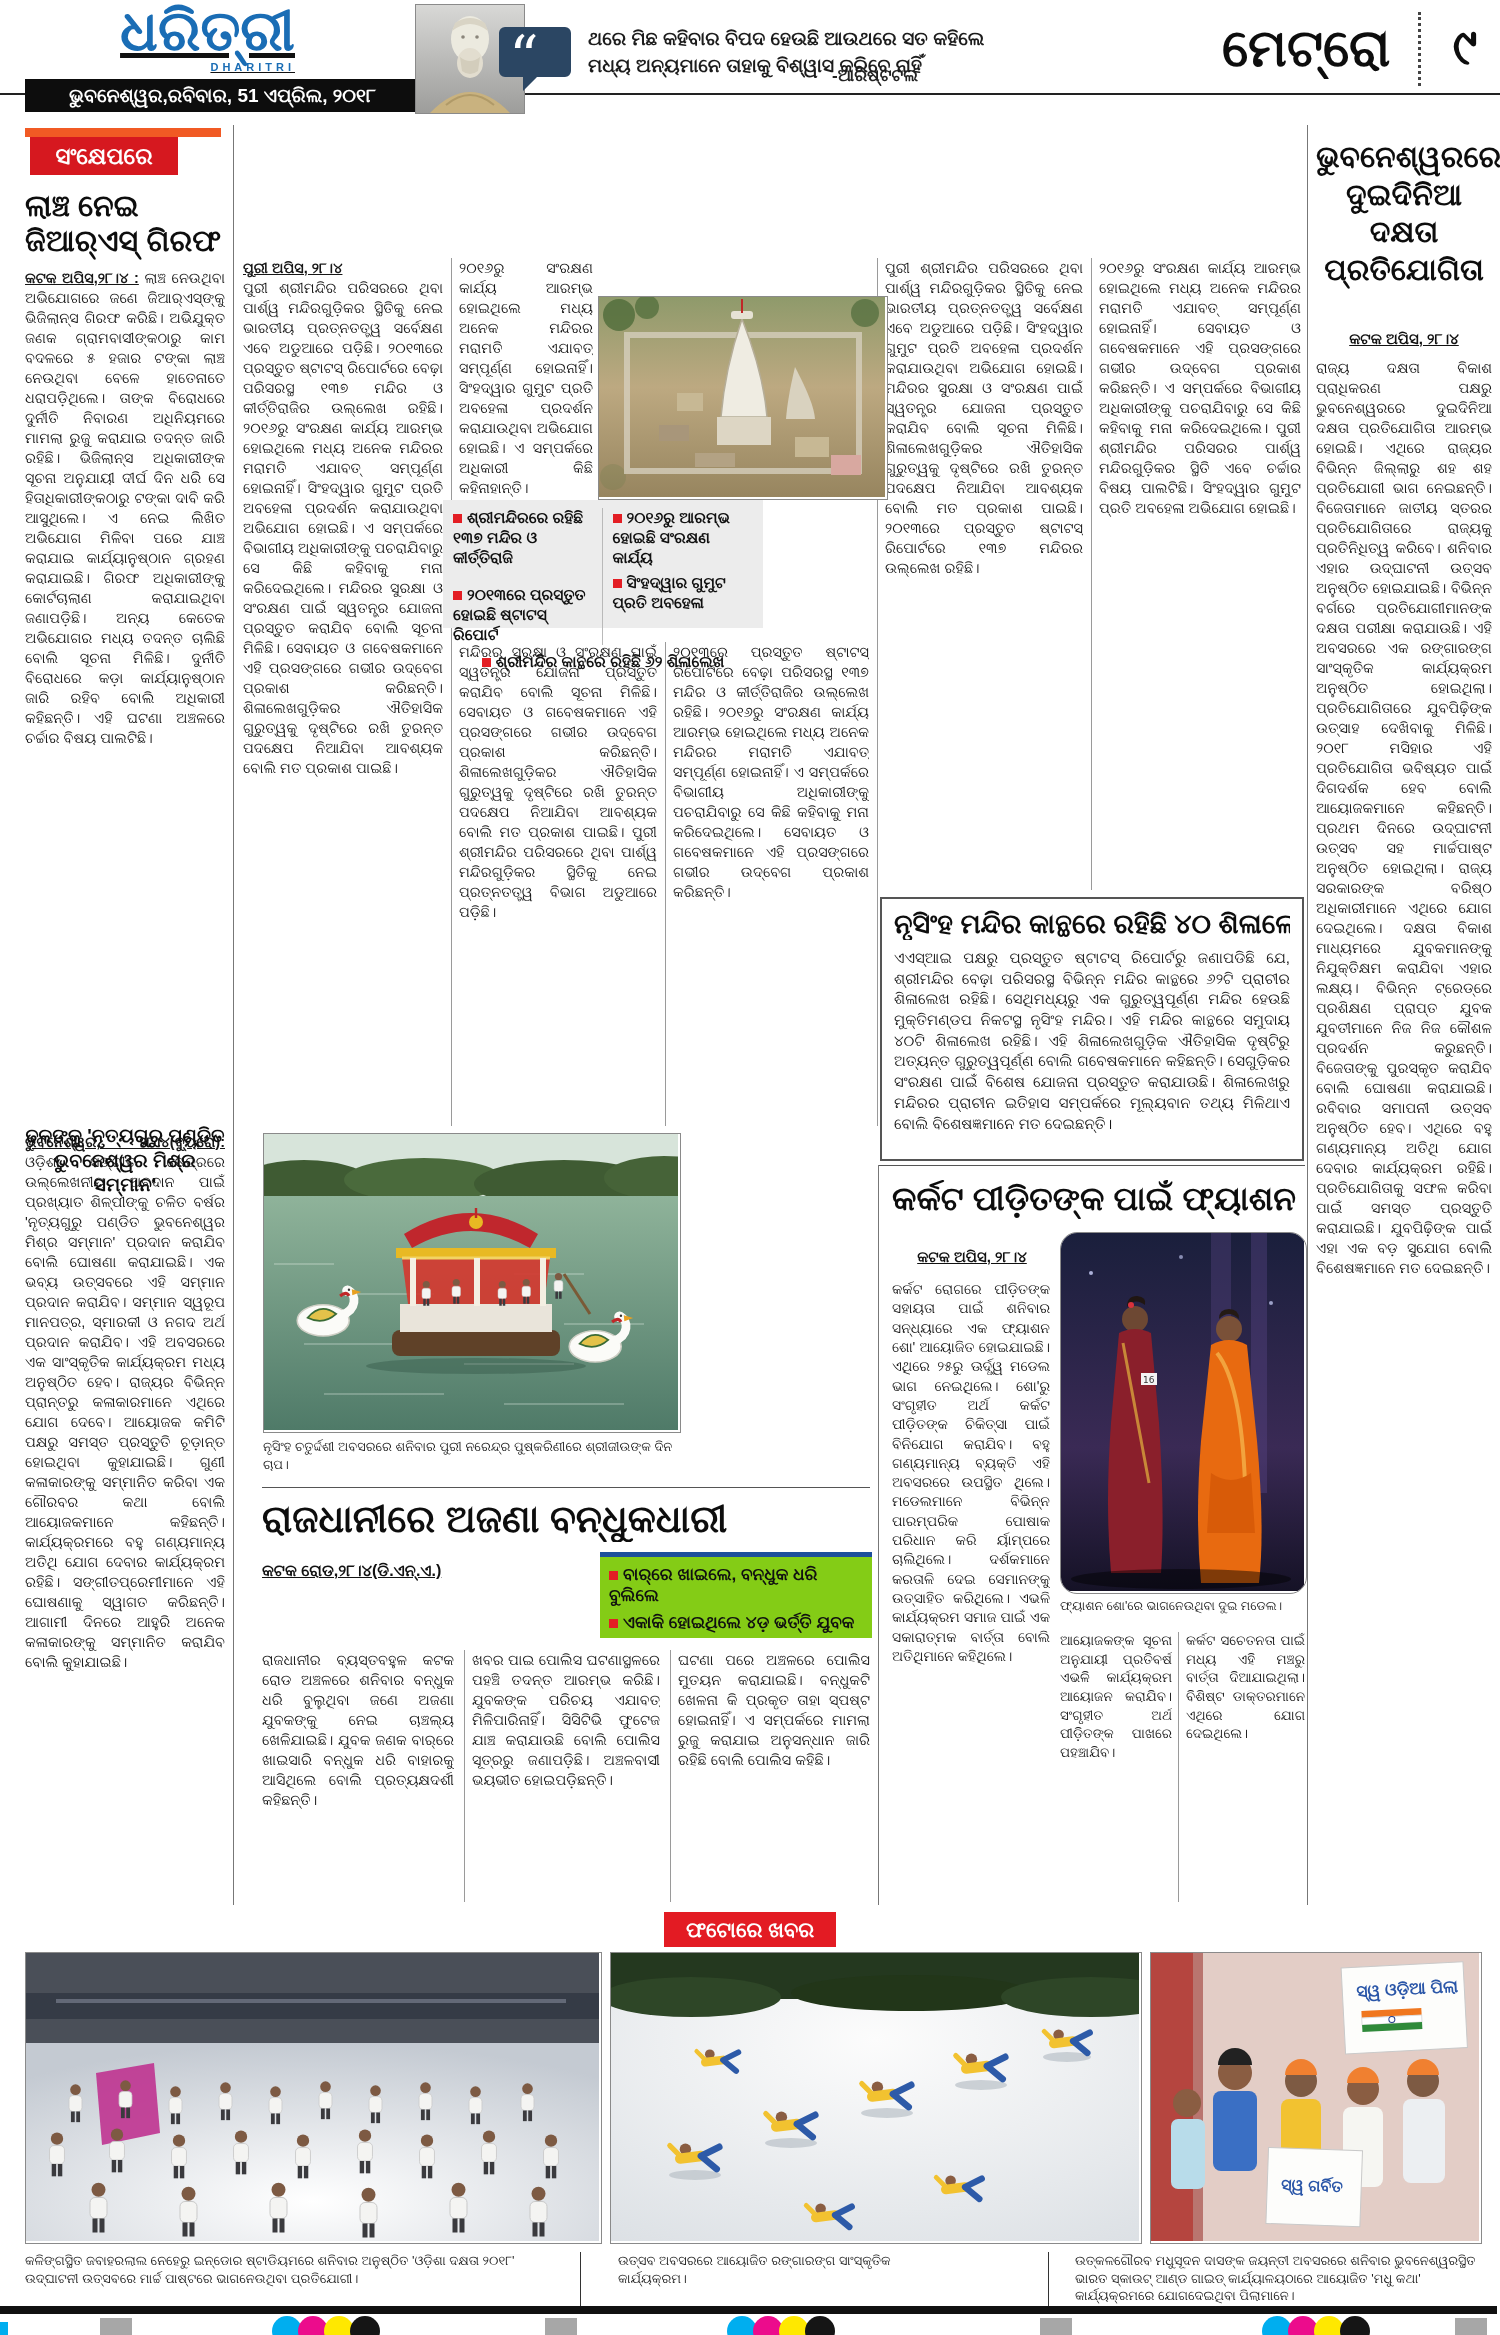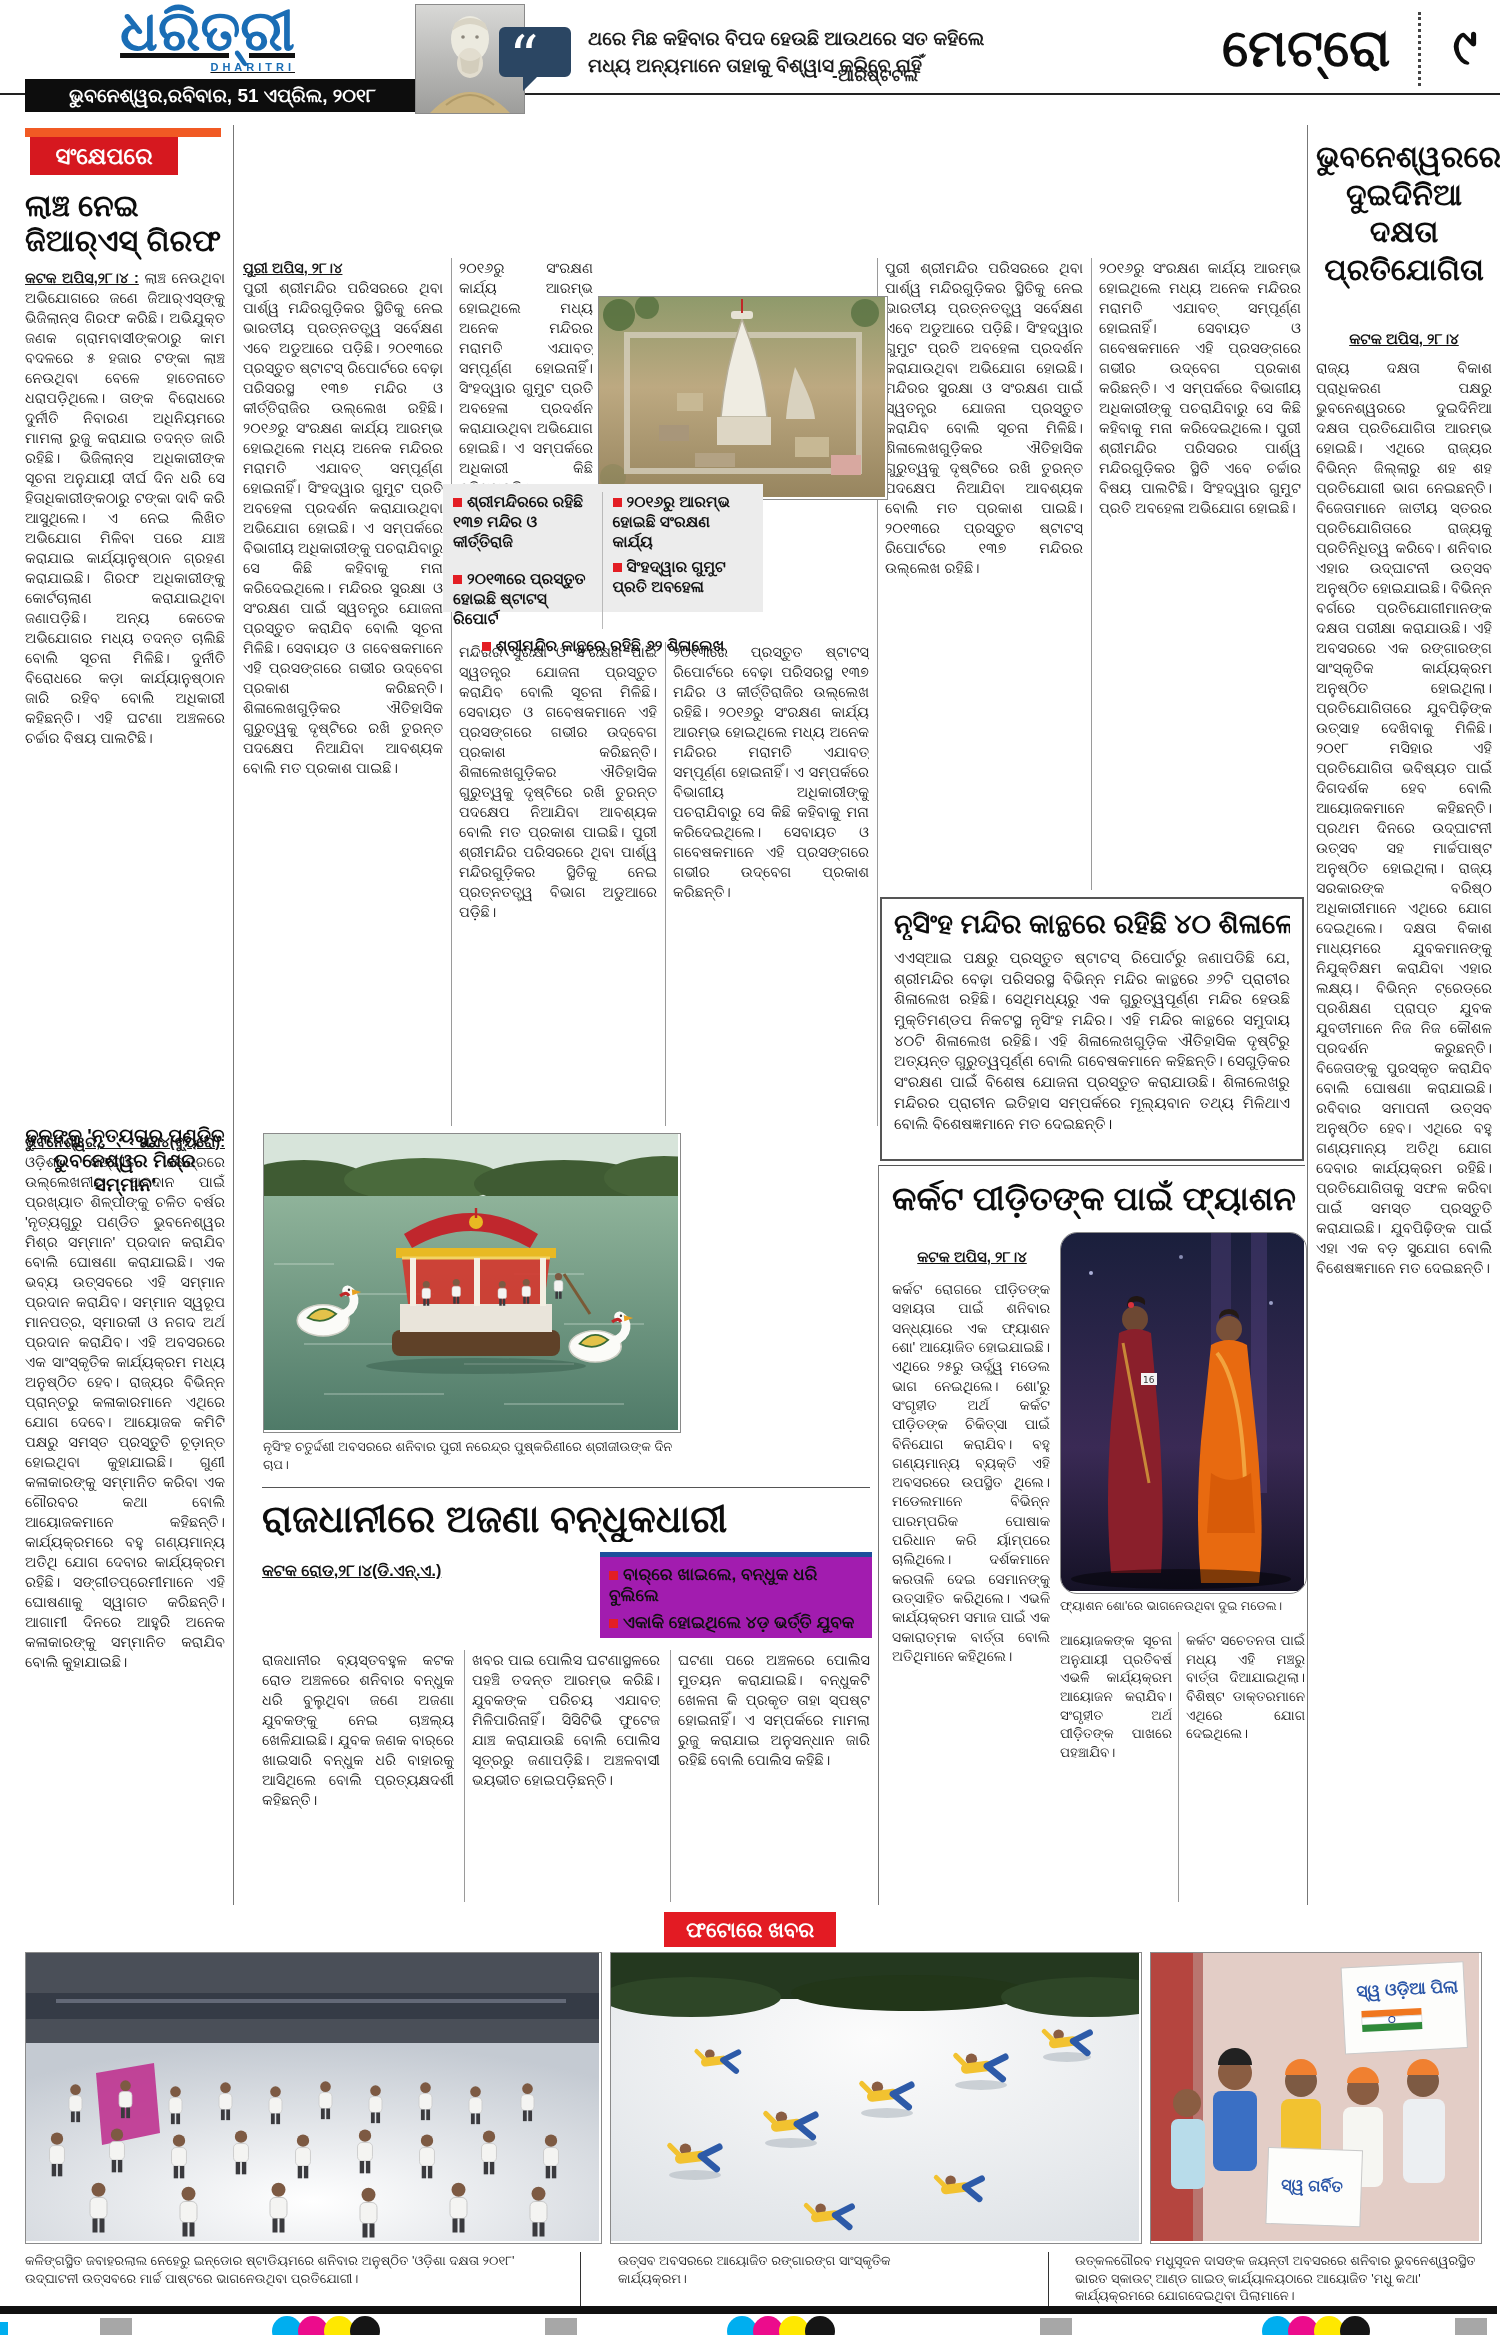--- a/index.html
+++ b/index.html
@@ -138,21 +138,21 @@
       <rect x="118" y="120" width="54" height="28" fill="#ddd6c4"></rect>
       <path d="M196,70 C190,95 188,110 187,122 L216,122 C215,110 209,95 196,70 Z" fill="#d9d2bf"></path>
       <rect x="78" y="96" width="26" height="18" fill="#c7b894"></rect>
       <rect x="60" y="128" width="30" height="16" fill="#a8967a"></rect>
       <rect x="196" y="140" width="34" height="20" fill="#c7b894"></rect>
       <rect x="232" y="158" width="30" height="20" fill="#d8a8a0"></rect>
       <rect x="96" y="156" width="40" height="14" fill="#b3a284"></rect>
     </svg>
   </div>
 
-  <div class="abs" style="left:443px;top:484px;width:320px;height:128px;background:#ececec;padding:8px 10px;box-sizing:border-box;">
+  <div class="abs" style="left:443px;top:500px;width:320px;height:128px;background:#ececec;padding:8px 10px;box-sizing:border-box;">
     <div style="display:flex;">
       <div style="width:50%;padding-right:8px;border-right:1px solid #b9b9b9;">
         <div class="fact-item"><span class="bullet-sq"></span><span>ଶ୍ରୀମନ୍ଦିରରେ ରହିଛି ୧୩୭ ମନ୍ଦିର ଓ କୀର୍ତ୍ତିରାଜି</span></div>
         <div class="fact-item" style="margin-top:18px;"><span class="bullet-sq"></span><span>୨୦୧୩ରେ ପ୍ରସ୍ତୁତ ହୋଇଛି ଷ୍ଟାଟସ୍ ରିପୋର୍ଟ</span></div>
       </div>
       <div style="width:50%;padding-left:10px;">
         <div class="fact-item"><span class="bullet-sq"></span><span>୨୦୧୬ରୁ ଆରମ୍ଭ ହୋଇଛି ସଂରକ୍ଷଣ କାର୍ଯ୍ୟ</span></div>
         <div class="fact-item" style="margin-top:6px;"><span class="bullet-sq"></span><span>ସିଂହଦ୍ୱାର ଗୁମୁଟ ପ୍ରତି ଅବହେଳା</span></div>
       </div>
     </div>
@@ -204,21 +204,21 @@
       <use href="#swan" transform="translate(300,176) scale(2.6)"></use>
       <ellipse cx="212" cy="232" rx="110" ry="8" fill="#2f5244" opacity="0.4"></ellipse>
     </svg>
   </div>
   <div class="abs cap" style="left:263px;top:1438px;width:416px;">ନୃସିଂହ ଚତୁର୍ଦ୍ଦଶୀ ଅବସରରେ ଶନିବାର ପୁରୀ ନରେନ୍ଦ୍ର ପୁଷ୍କରିଣୀରେ ଶ୍ରୀଜୀଉଙ୍କ ଦିନ ଚାପ।</div>
 
   <div class="abs hairline" style="left:262px;top:1487px;width:608px;height:1px;"></div>
   <div class="abs" style="left:262px;top:1498px;width:610px;font-size:38px;font-weight:bold;color:#0d0d0d;white-space:nowrap;overflow:hidden;">ରାଜଧାନୀରେ ଅଜଣା ବନ୍ଧୁକଧାରୀ</div>
   <div class="abs" style="left:262px;top:1562px;width:320px;font-size:16px;"><b class="dl">କଟକ ରୋଡ,୨୮।୪(ଡି.ଏନ୍.ଏ.)</b></div>
 
-  <div class="abs" style="left:600px;top:1552px;width:272px;height:86px;background:#a21caf;border-top:5px solid #1d4f9b;box-sizing:border-box;padding:7px 9px;">
+  <div class="abs" style="left:600px;top:1552px;width:272px;height:86px;background:#84cc16;border-top:5px solid #1d4f9b;box-sizing:border-box;padding:7px 9px;">
     <div style="font-size:17px;font-weight:bold;line-height:1.25;color:#101010;"><span class="bullet-sq"></span><span>ବାର୍‌ରେ ଖାଇଲେ, ବନ୍ଧୁକ ଧରି ବୁଲିଲେ</span></div>
     <div style="font-size:17px;font-weight:bold;line-height:1.25;color:#101010;margin-top:5px;"><span class="bullet-sq"></span><span>ଏକାକି ହୋଇଥିଲେ ୪ଡ଼ ଭର୍ତ୍ତି ଯୁବକ</span></div>
   </div>
 
   <div class="abs vrule" style="left:464px;top:1650px;height:252px;"></div>
   <div class="abs vrule" style="left:670px;top:1650px;height:252px;"></div>
   <p class="abs jtext" style="left:262px;top:1650px;width:192px;height:252px;">ରାଜଧାନୀର ବ୍ୟସ୍ତବହୁଳ କଟକ ରୋଡ ଅଞ୍ଚଳରେ ଶନିବାର ବନ୍ଧୁକ ଧରି ବୁଲୁଥିବା ଜଣେ ଅଜଣା ଯୁବକଙ୍କୁ ନେଇ ଚାଞ୍ଚଲ୍ୟ ଖେଳିଯାଇଛି। ଯୁବକ ଜଣକ ବାର୍‌ରେ ଖାଇସାରି ବନ୍ଧୁକ ଧରି ବାହାରକୁ ଆସିଥିଲେ ବୋଲି ପ୍ରତ୍ୟକ୍ଷଦର୍ଶୀ କହିଛନ୍ତି।</p>
   <p class="abs jtext" style="left:472px;top:1650px;width:188px;height:252px;">ଖବର ପାଇ ପୋଲିସ ଘଟଣାସ୍ଥଳରେ ପହଞ୍ଚି ତଦନ୍ତ ଆରମ୍ଭ କରିଛି। ଯୁବକଙ୍କ ପରିଚୟ ଏଯାବତ୍ ମିଳିପାରିନାହିଁ। ସିସିଟିଭି ଫୁଟେଜ ଯାଞ୍ଚ କରାଯାଉଛି ବୋଲି ପୋଲିସ ସୂତ୍ରରୁ ଜଣାପଡ଼ିଛି। ଅଞ୍ଚଳବାସୀ ଭୟଭୀତ ହୋଇପଡ଼ିଛନ୍ତି।</p>
   <p class="abs jtext" style="left:678px;top:1650px;width:192px;height:252px;">ଘଟଣା ପରେ ଅଞ୍ଚଳରେ ପୋଲିସ ମୁତୟନ କରାଯାଇଛି। ବନ୍ଧୁକଟି ଖେଳନା କି ପ୍ରକୃତ ତାହା ସ୍ପଷ୍ଟ ହୋଇନାହିଁ। ଏ ସମ୍ପର୍କରେ ମାମଲା ରୁଜୁ କରାଯାଇ ଅନୁସନ୍ଧାନ ଜାରି ରହିଛି ବୋଲି ପୋଲିସ କହିଛି।</p>
 

